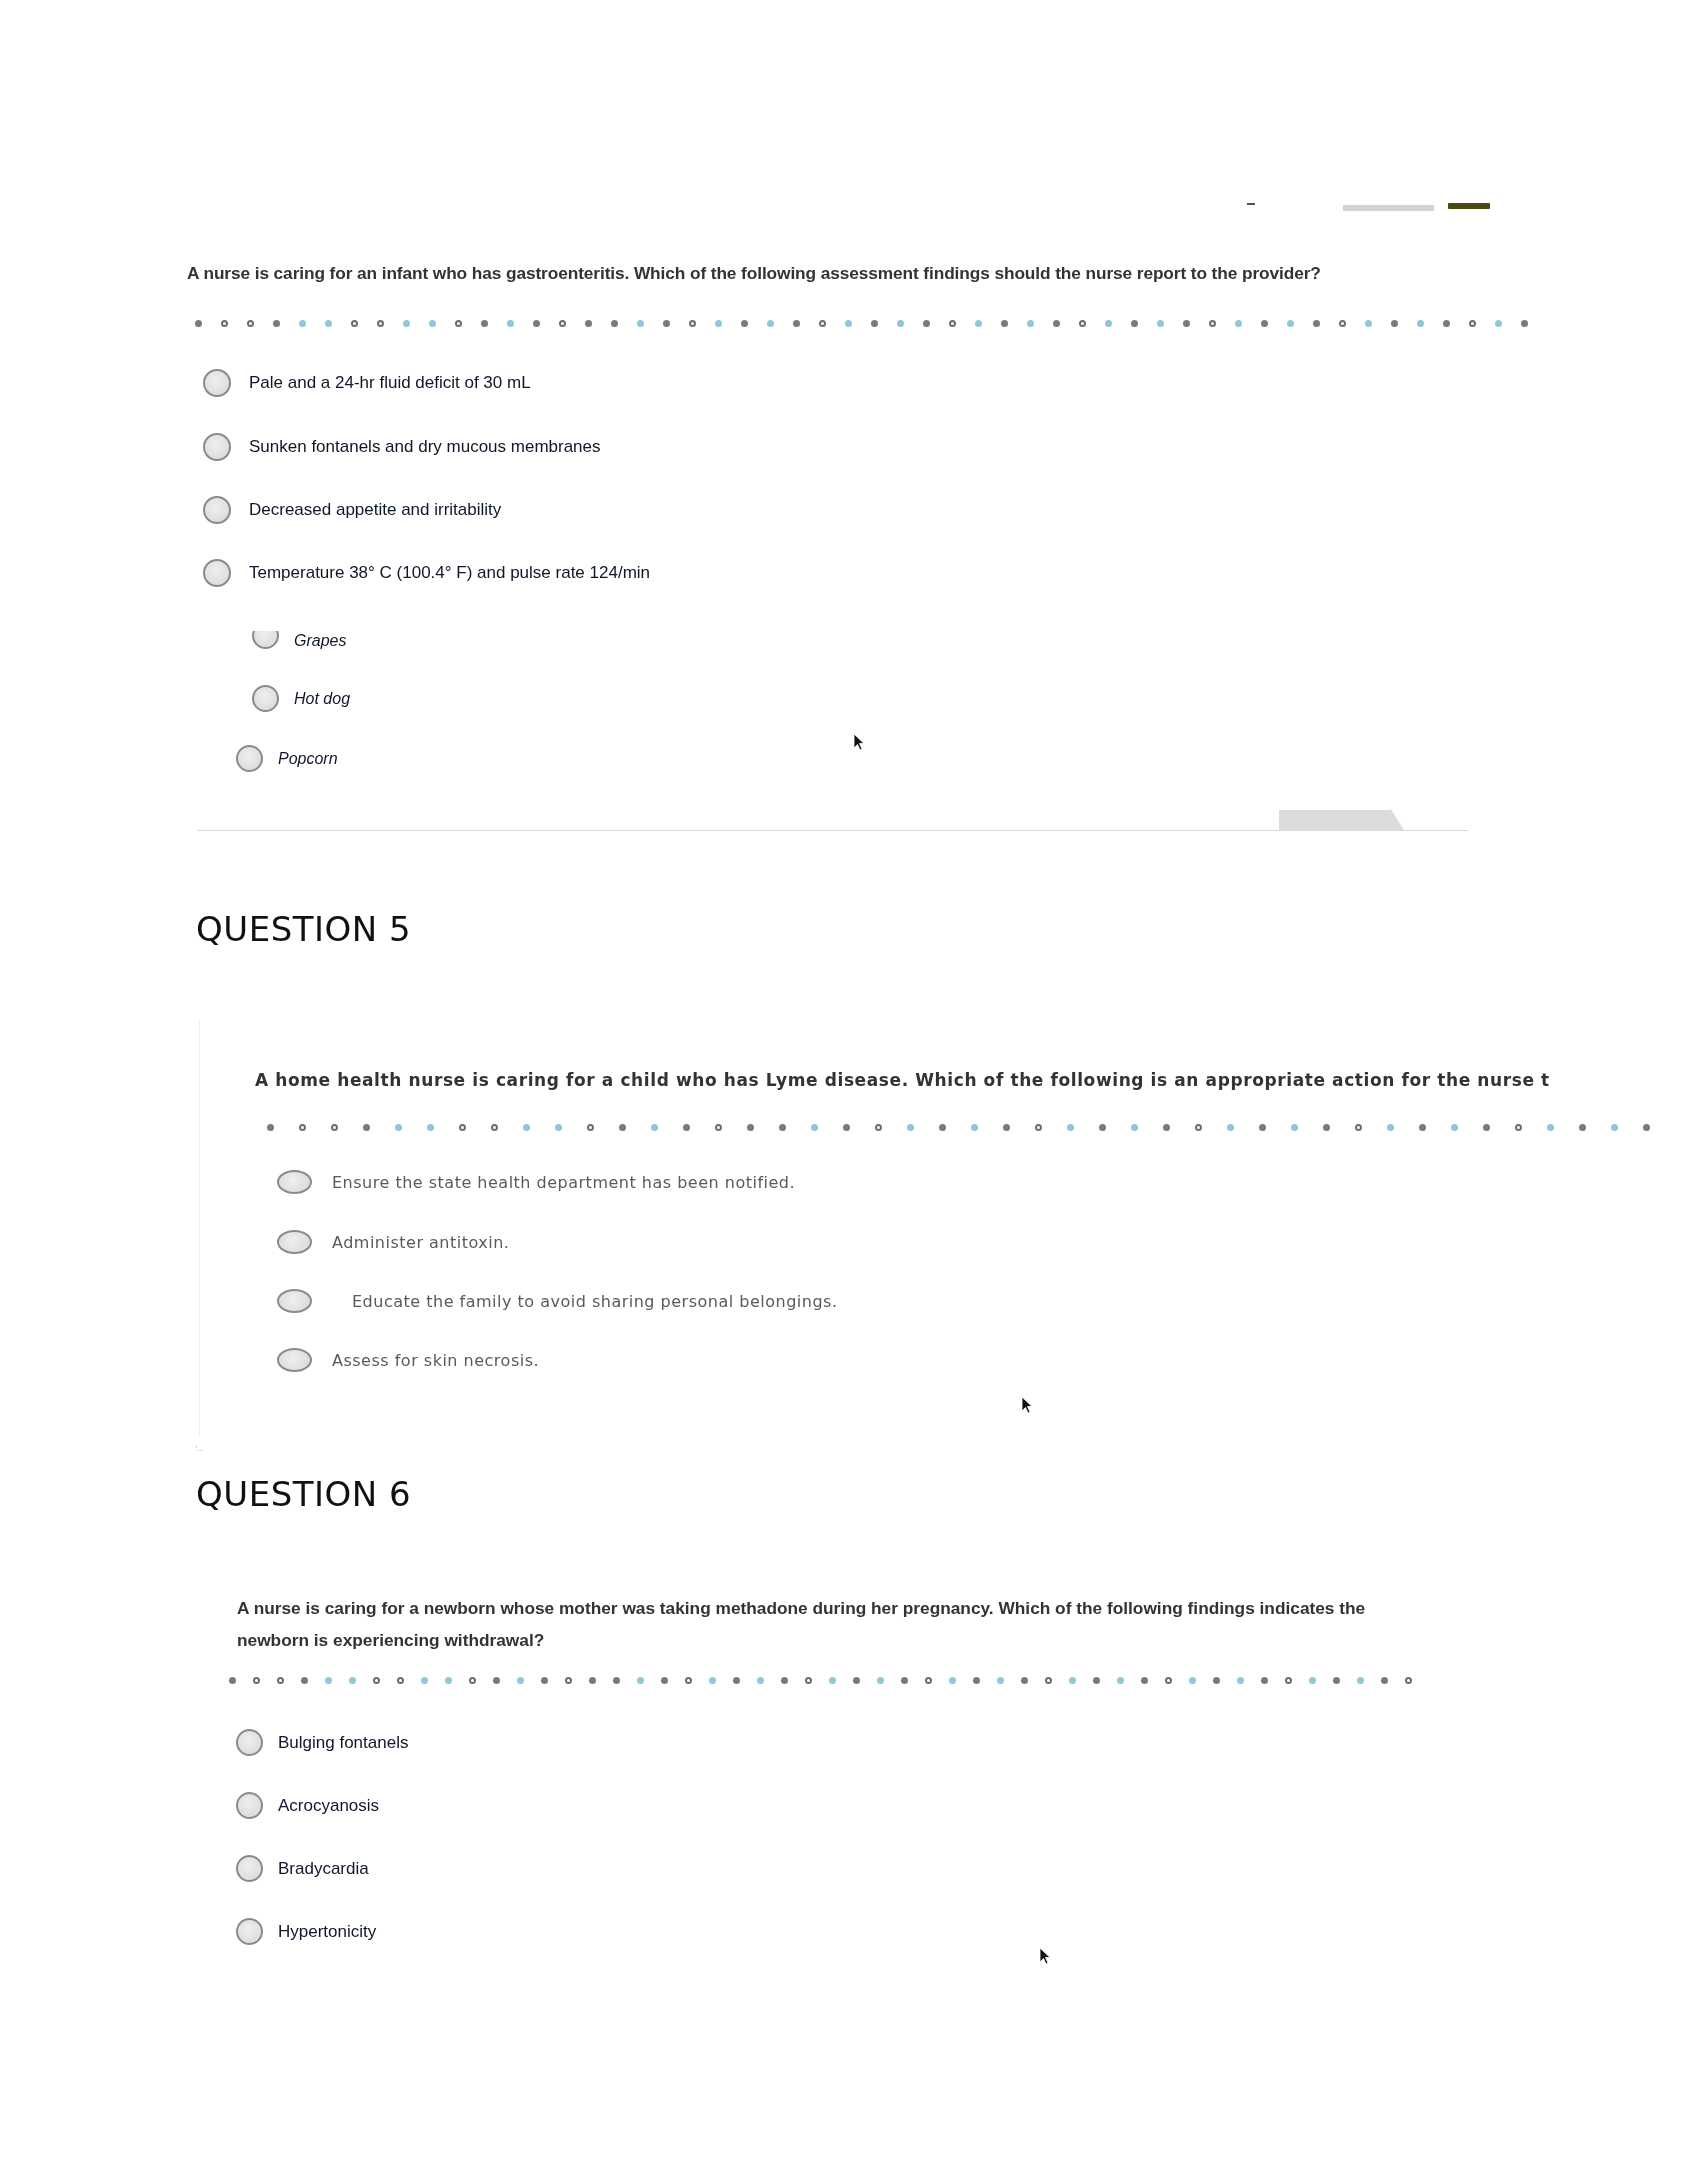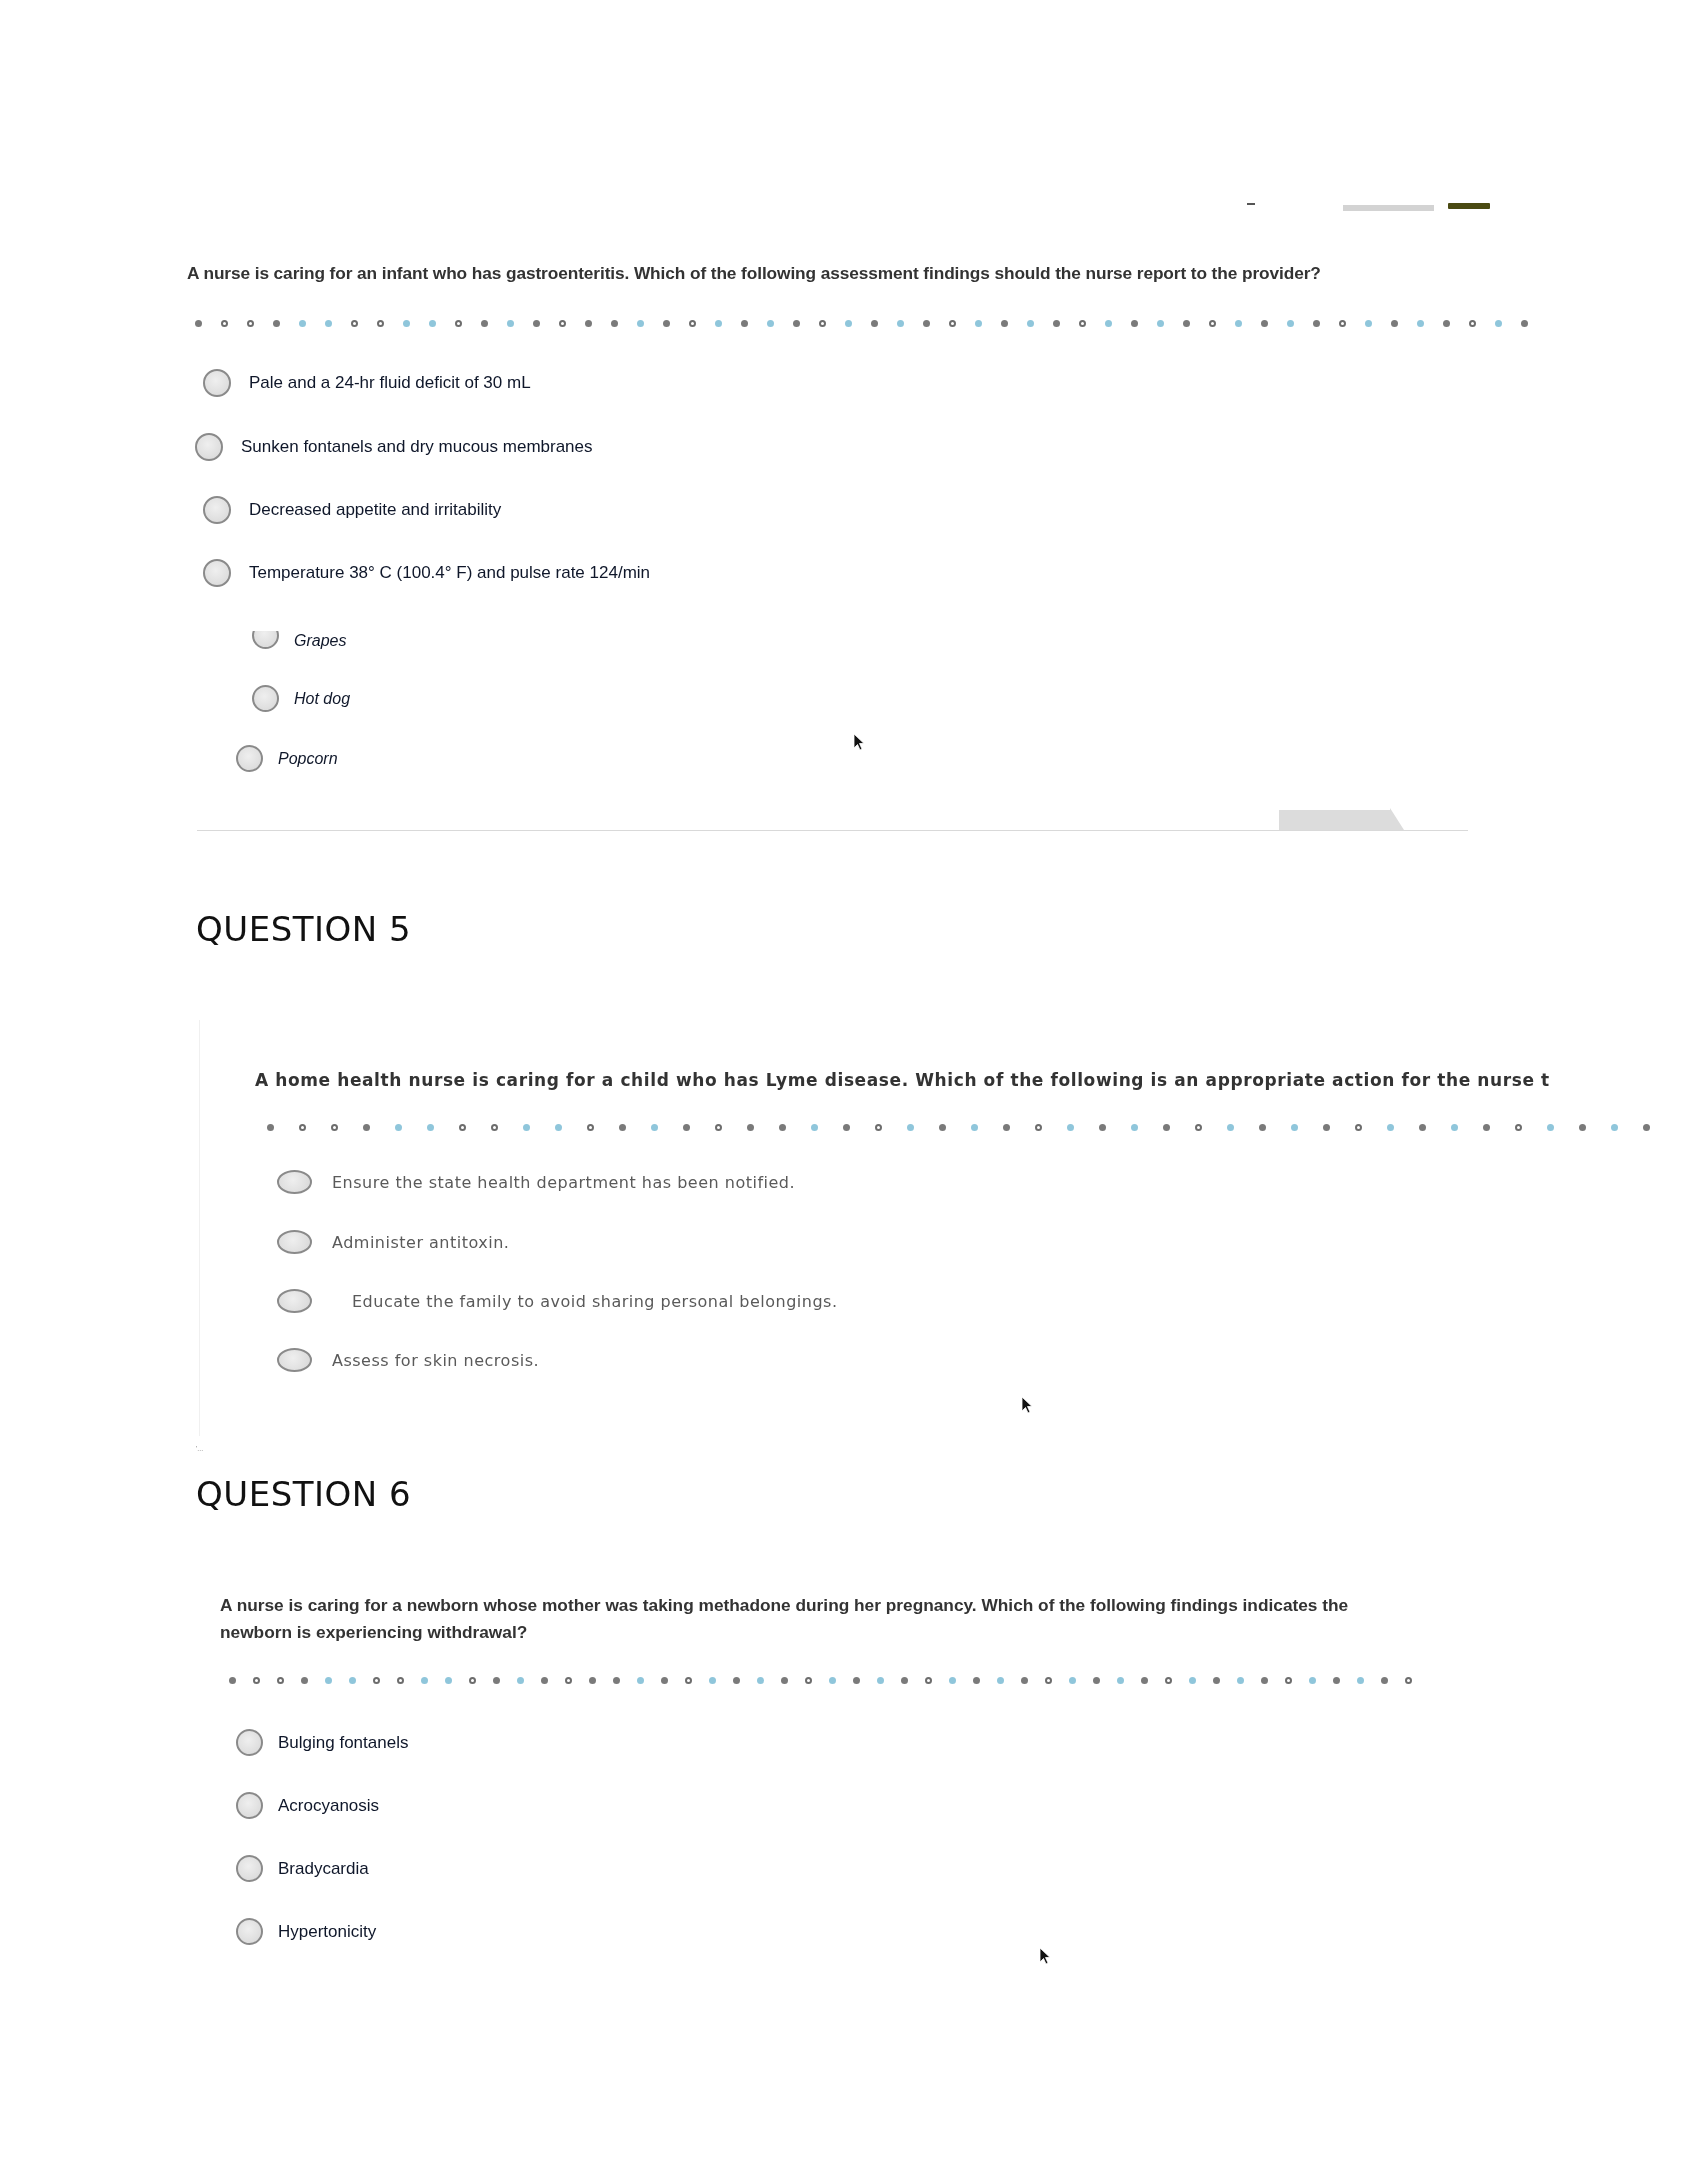--- a/index.html
+++ b/index.html
@@ -8,21 +8,21 @@
   .abs { position: absolute; }
 
   
   .tr-dash { left: 1247px; top: 203px; width: 8px; height: 2px; background: #555; }
   .tr-bar-gray { left: 1343px; top: 205px; width: 91px; height: 6px; background: #d3d3d3; }
   .tr-bar-olive { left: 1448px; top: 203px; width: 42px; height: 6px; background: #4a4a12; border-radius: 1px; }
 
   .q-text { font-weight: bold; color: #333; font-size: 18px; white-space: nowrap; line-height: 26px; }
   .q4-text { left: 187px; top: 260px; font-size: 17.3px; letter-spacing: -0.1px; }
   .q5-text { left: 255px; top: 1067px; font-size: 19.3px; letter-spacing: 0.6px; font-family: "DejaVu Sans", sans-serif; font-size: 17px; }
-  .q6-text { left: 220px; top: 1592px; font-size: 17.3px; line-height: 27px; white-space: normal; width: 1188px; }
+  .q6-text { left: 237px; top: 1592px; font-size: 17.3px; line-height: 32px; white-space: normal; width: 1188px; }
 
   .dots { display: flex; align-items: center; height: 12px; }
   .dot { width: 7px; height: 7px; border-radius: 50%; flex: 0 0 auto; box-sizing: border-box; }
   .dot.g { background: #7a7a7a; }
   .dot.r { background: #fff; border: 2px solid #6d6d6d; }
   .dot.b { background: #8fc6db; }
 
   .opt { display: flex; align-items: center; }
   .radio { box-sizing: border-box; border: 2px solid #8a8a8a; background: radial-gradient(circle at 45% 40%, #efefef, #d6d6d6); border-radius: 50%; flex: 0 0 auto; }
   .opt-label { color: #0f172a; white-space: nowrap; }
@@ -111,21 +111,21 @@
     <span class="dot g"></span>
     <span class="dot r"></span>
     <span class="dot b"></span>
     <span class="dot g"></span>
   </div>
 
 <div class="abs opt q4-opt" style="left:203px; top:369px;">
   <span class="radio"></span>
   <span class="opt-label">Pale and a 24-hr fluid deficit of 30 mL</span>
 </div>
-<div class="abs opt q4-opt" style="left:195px; top:433px;">
+<div class="abs opt q4-opt" style="left:203px; top:433px;">
   <span class="radio"></span>
   <span class="opt-label">Sunken fontanels and dry mucous membranes</span>
 </div>
 <div class="abs opt q4-opt" style="left:203px; top:496px;">
   <span class="radio"></span>
   <span class="opt-label">Decreased appetite and irritability</span>
 </div>
 <div class="abs opt q4-opt" style="left:203px; top:559px;">
   <span class="radio"></span>
   <span class="opt-label">Temperature 38° C (100.4° F) and pulse rate 124/min</span>

